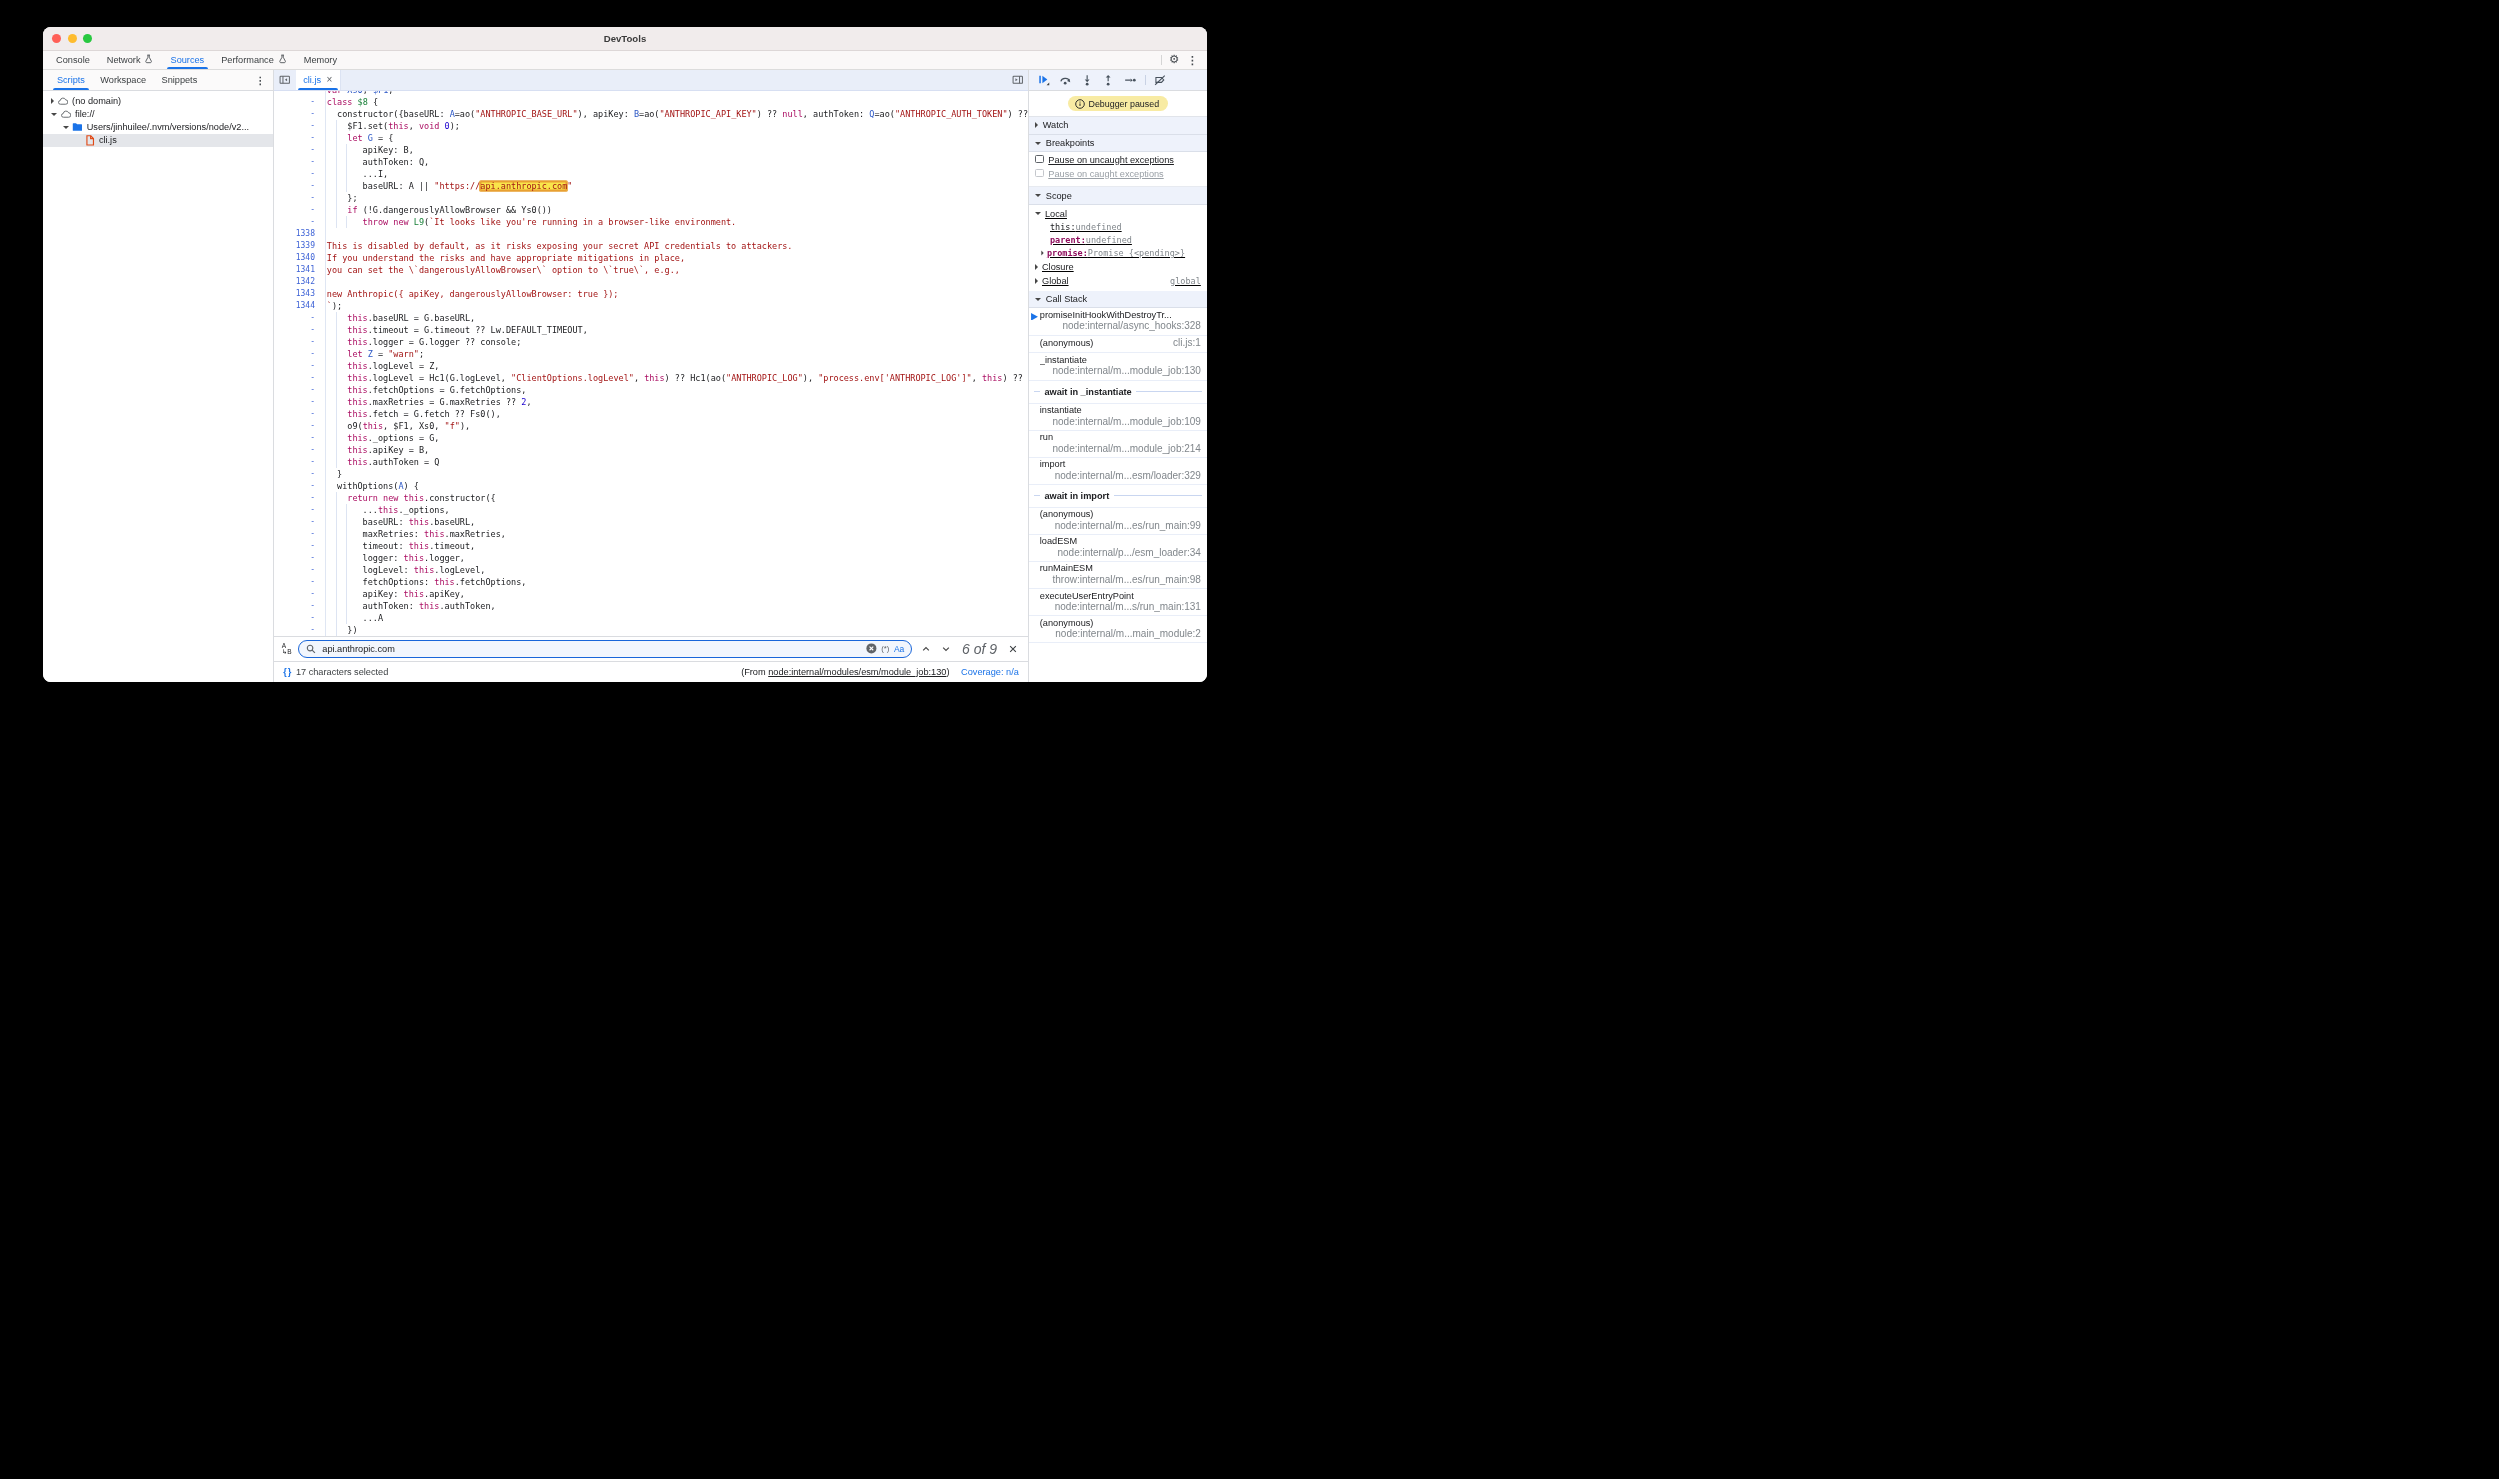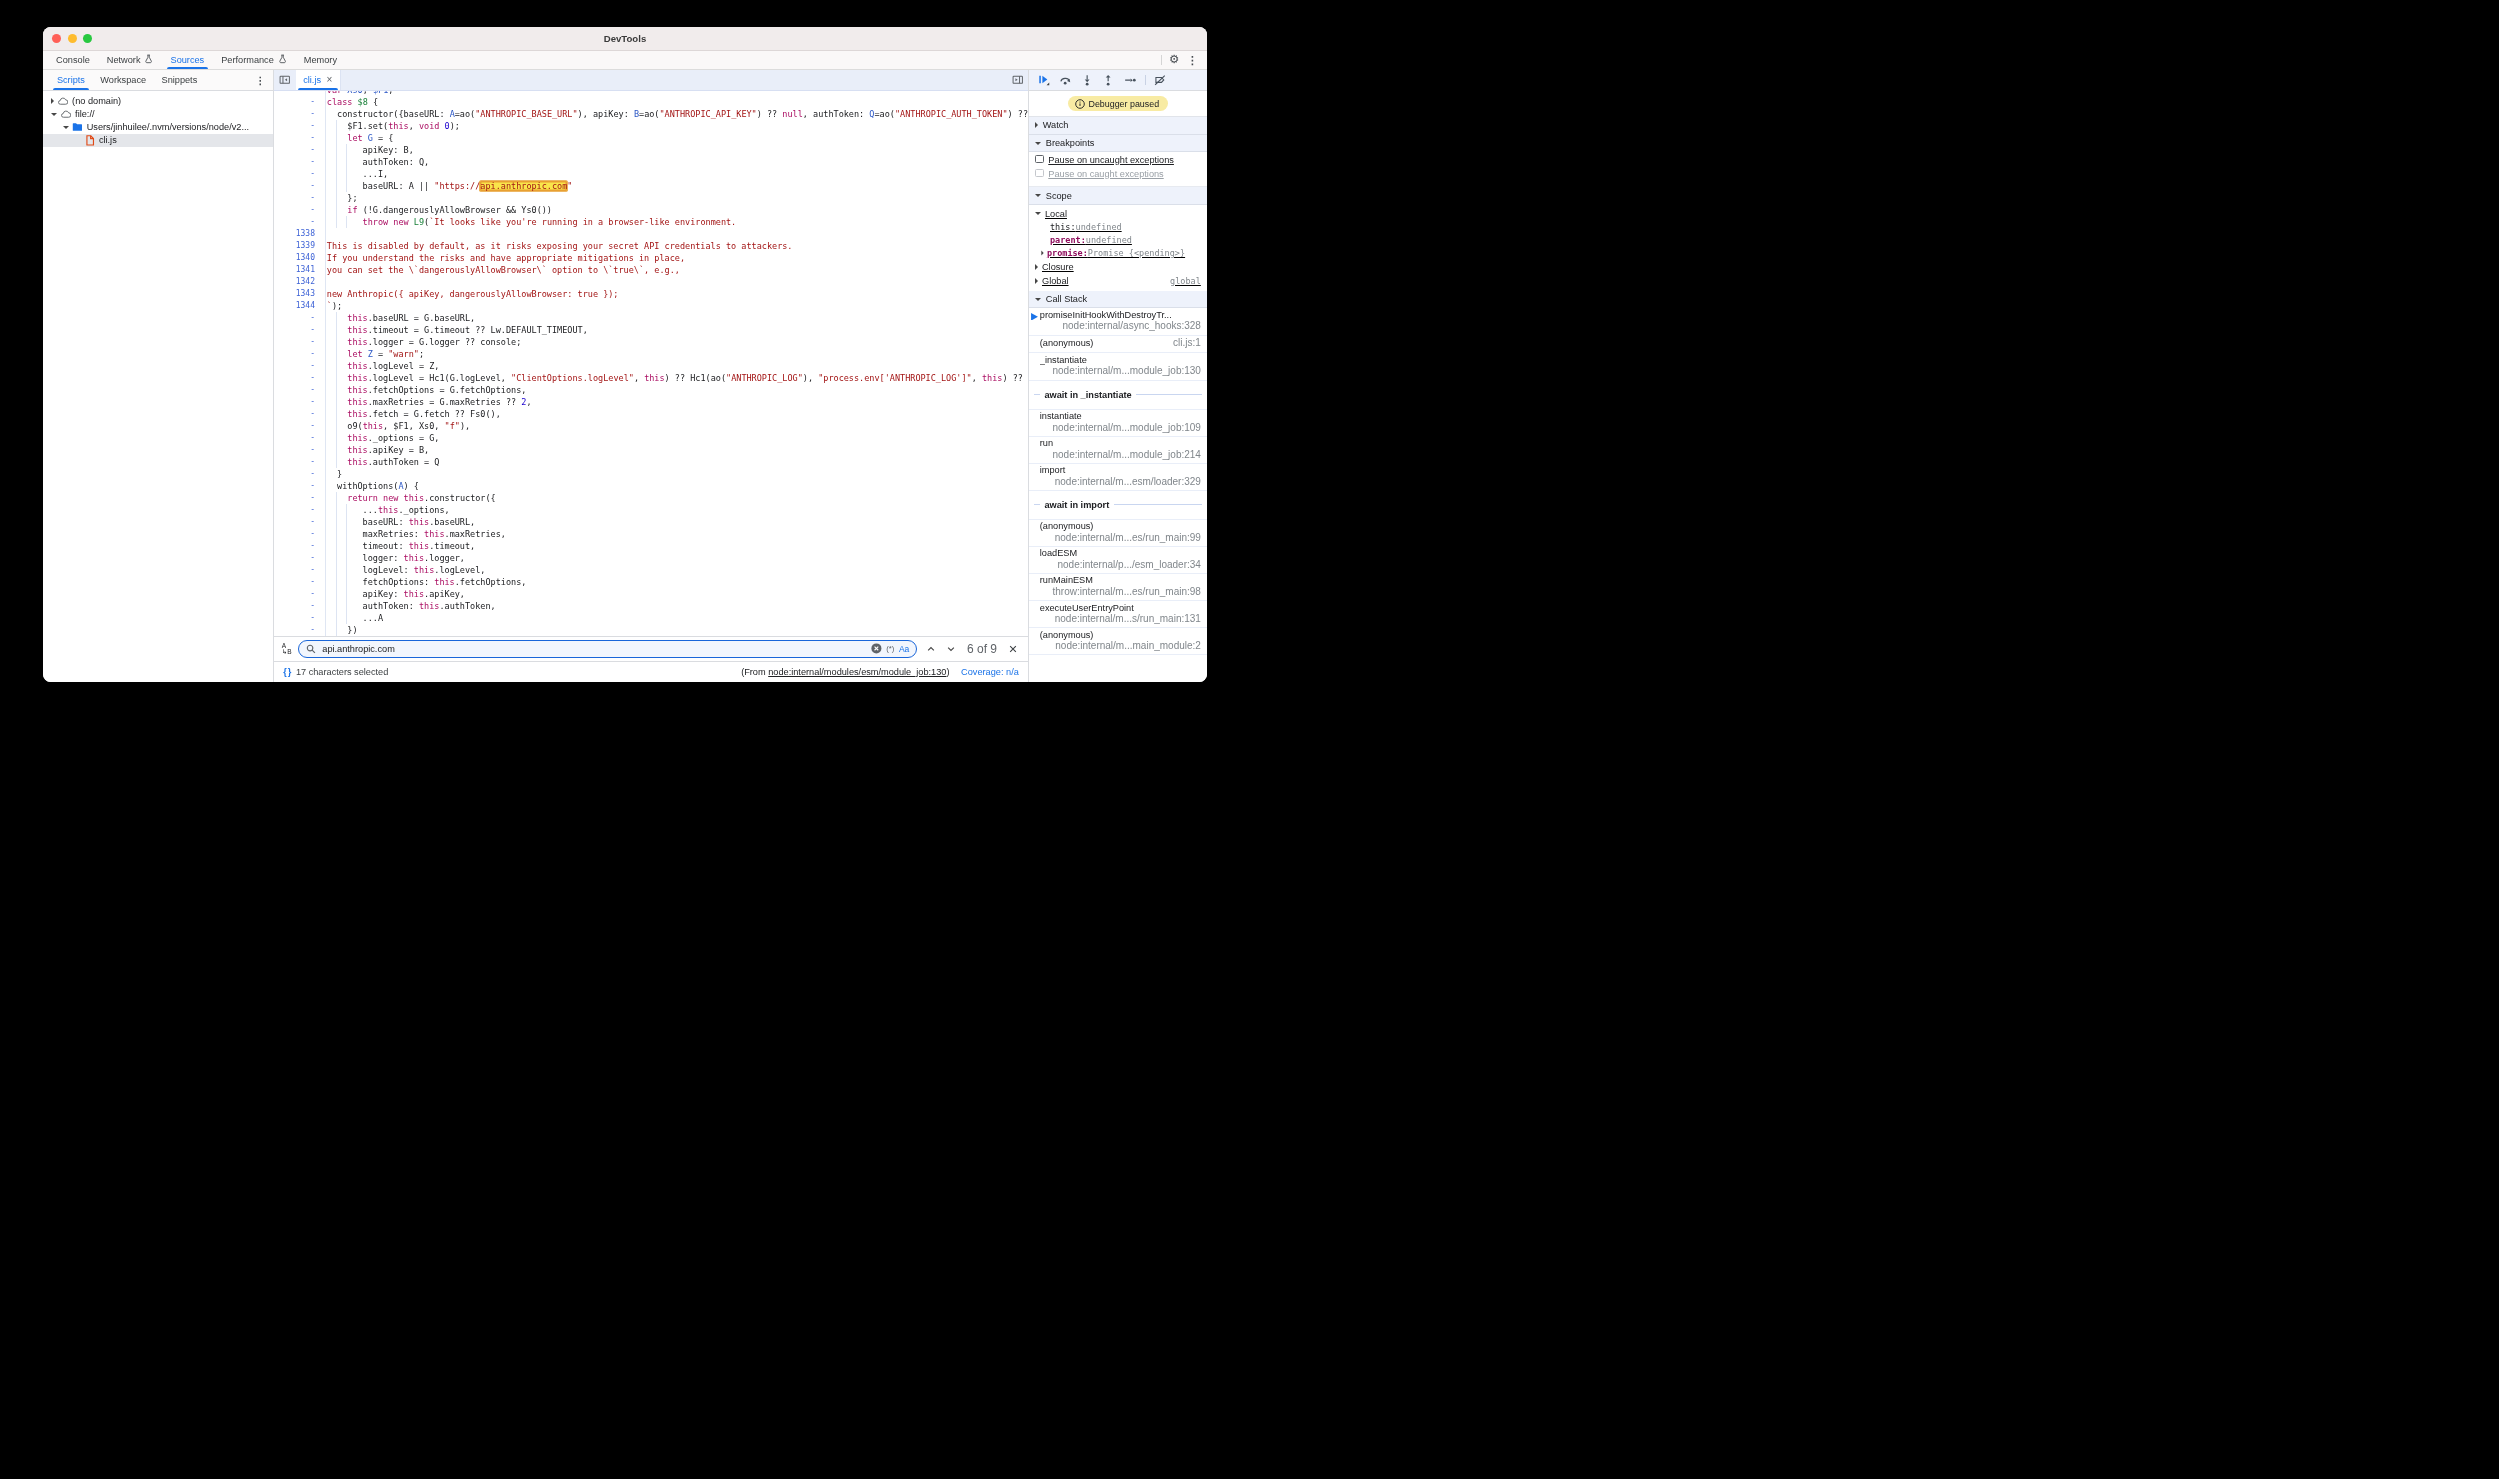--- a/index.html
+++ b/index.html
@@ -62,21 +62,21 @@
   .tk-d{color:#2a56c6}.tk-c{color:#188038}
   .tk-m{color:#a31515;background:#f9e54a;box-shadow:0 0 0 1.5px #e8a032 inset, 0 0 0 0.8px #e8a032;border-radius:0.8px;}
   
   .searchbar{height:25.4px;flex:none;border-top:0.8px solid #dadce0;background:#fff;display:flex;align-items:center;padding:0 7.7px;gap:6.2px;}
   .rep-toggle{display:flex;flex-direction:column;font-size:6.5px;line-height:6.2px;color:#202124;flex:none;cursor:default;}
   .sinput{flex:1;height:17.7px;border:1.5px solid #1a66d9;border-radius:10px;background:#f2f6fd;display:flex;align-items:center;padding:0 7px;gap:4.6px;min-width:0;}
   .sinput input{flex:1;border:none;outline:none;background:transparent;font-size:9.2px;color:#202124;font-family:"Liberation Sans",sans-serif;min-width:0;}
   .regex{font-size:7.7px;color:#5f6368;flex:none;}
   .aa{font-size:8.5px;color:#1a73e8;flex:none;}
   .chev{width:14px;display:flex;justify-content:center;cursor:default;flex:none;}
-  .rescount{font-size:12px;color:#5f6368;margin:0 3.1px;flex:none;}
+  .rescount{font-size:14px;color:#5f6368;margin:0 3.1px;flex:none;font-style:italic;}
   .sclose{width:14px;display:flex;justify-content:center;cursor:default;flex:none;}
   
   .statusbar{height:21px;flex:none;border-top:0.8px solid #dadce0;background:#fff;display:flex;align-items:center;padding:0 9.2px;font-size:9.2px;gap:5.4px;}
   .curly{color:#1a73e8;font-weight:700;font-size:9.2px;letter-spacing:-0.8px;cursor:default;}
   .selinfo{color:#3c4043;}
   .sp{flex:1;}
   .fromwrap{color:#202124;white-space:pre;}
   .flink{color:#202124;text-decoration:underline;cursor:pointer;}
   .cov{color:#1a73e8;text-decoration:none;margin-left:6.2px;cursor:pointer;}
   
@@ -97,21 +97,21 @@
   .scprop .parrow{margin-left:-9.2px;margin-right:3.1px;}
   .pname{color:#202124;}
   .pname.own{color:#8e0c5c;font-weight:700;}
   .pval{color:#80868b;}
   .stack .fr{position:relative;padding:1.5px 4.6px 2.3px 10.8px;border-bottom:0.8px solid #e9eef8;cursor:default;}
   .fr .fname{font-size:9.2px;color:#202124;line-height:11.5px;white-space:nowrap;overflow:hidden;}
   .fr .floc{font-size:10px;color:#80868b;line-height:10.8px;text-align:right;padding-right:1.5px;white-space:nowrap;overflow:hidden;}
   .fr.inline{display:flex;justify-content:space-between;align-items:center;padding-top:2.3px;padding-bottom:3.1px;}
   .fr.inline .floc{text-align:right;}
   .curmark{position:absolute;left:1.5px;top:3.8px;}
-  .sep{height:29px;display:flex;align-items:center;gap:4.6px;padding:0 4.6px;border-bottom:0.8px solid #e9eef8;}
+  .sep{height:23px;display:flex;align-items:center;gap:4.6px;padding:0 4.6px;border-bottom:0.8px solid #e9eef8;}
   .sep .ln{height:0.8px;background:#c9d6f0;}
   .sep .ln.l{width:6.2px;flex:none;}
   .sep .ln.r{flex:1;}
   .sep .stxt{font-weight:700;font-size:9.2px;color:#202124;white-space:nowrap;}
 </style>
 </head>
 <body>
 
 <div class="window">
 

